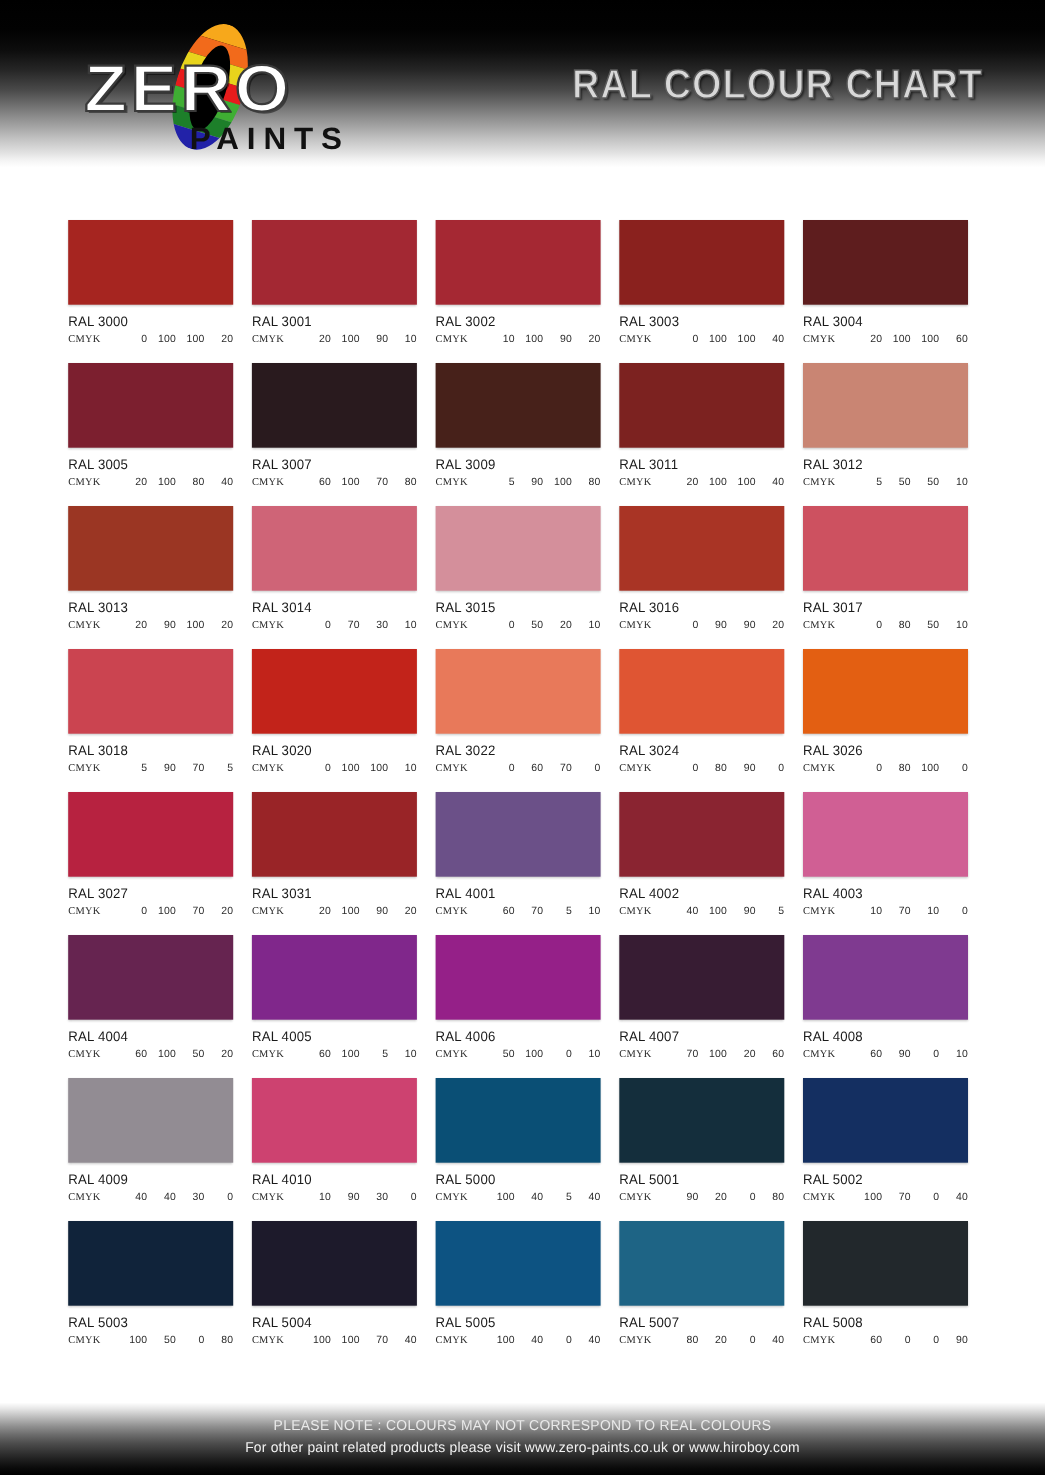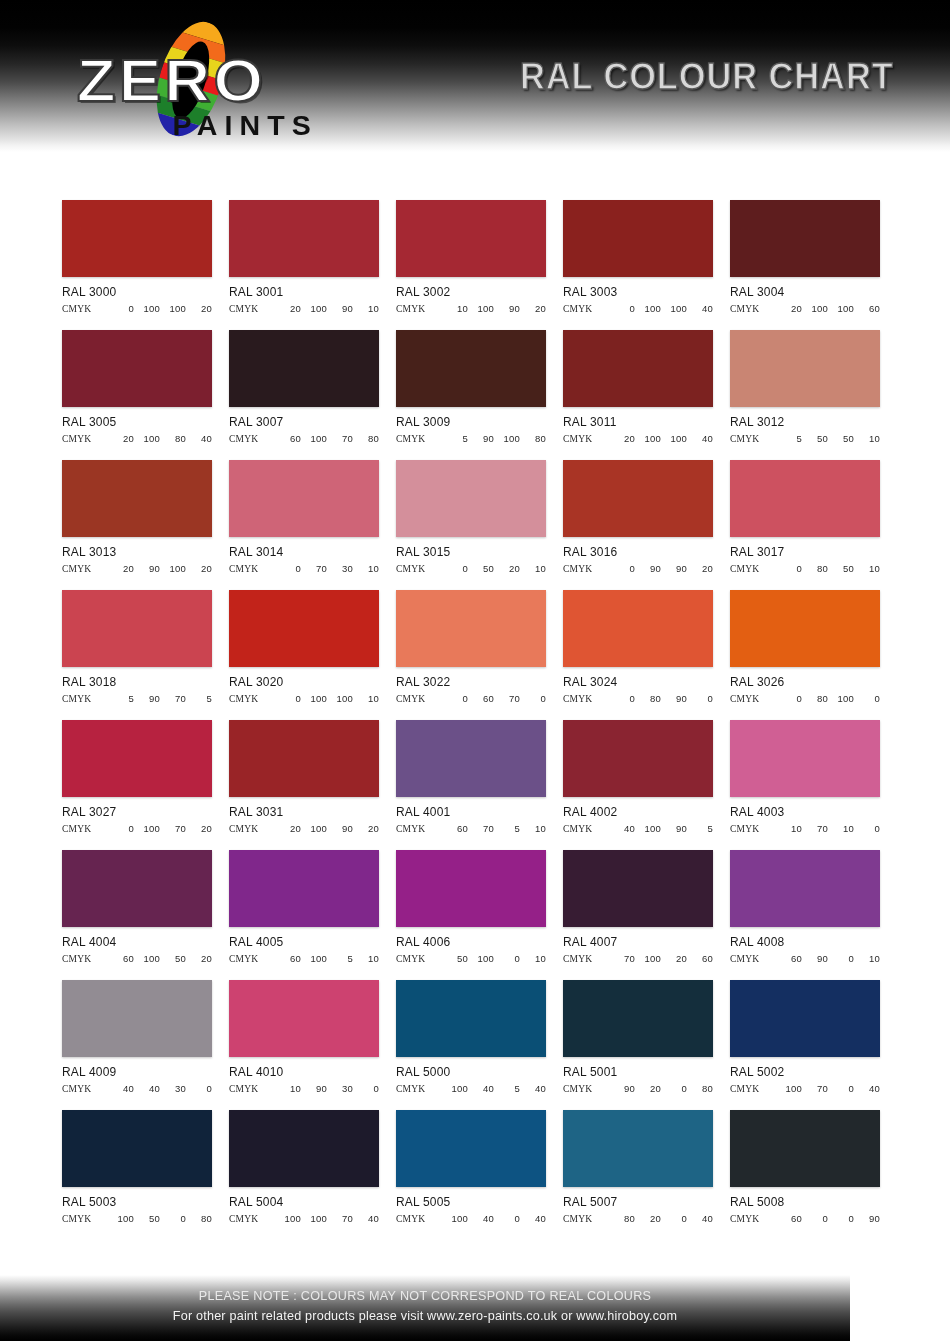--- a/index.html
+++ b/index.html
@@ -164,21 +164,21 @@
     width: 26px;
     flex: 0 0 26px;
     text-align: right;
   }
 
   
   #footer {
     position: absolute;
     left: 0;
     bottom: 0;
-    width: 850px;
+    width: 950px;
     height: 66px;
     background: linear-gradient(to bottom,
         #ffffff 0%,
         #e8e8e8 8%,
         #bdbdbd 20%,
         #8f8f8f 33%,
         #6a6a6a 45%,
         #4d4d4d 56%,
         #343434 68%,
         #1c1c1c 80%,

